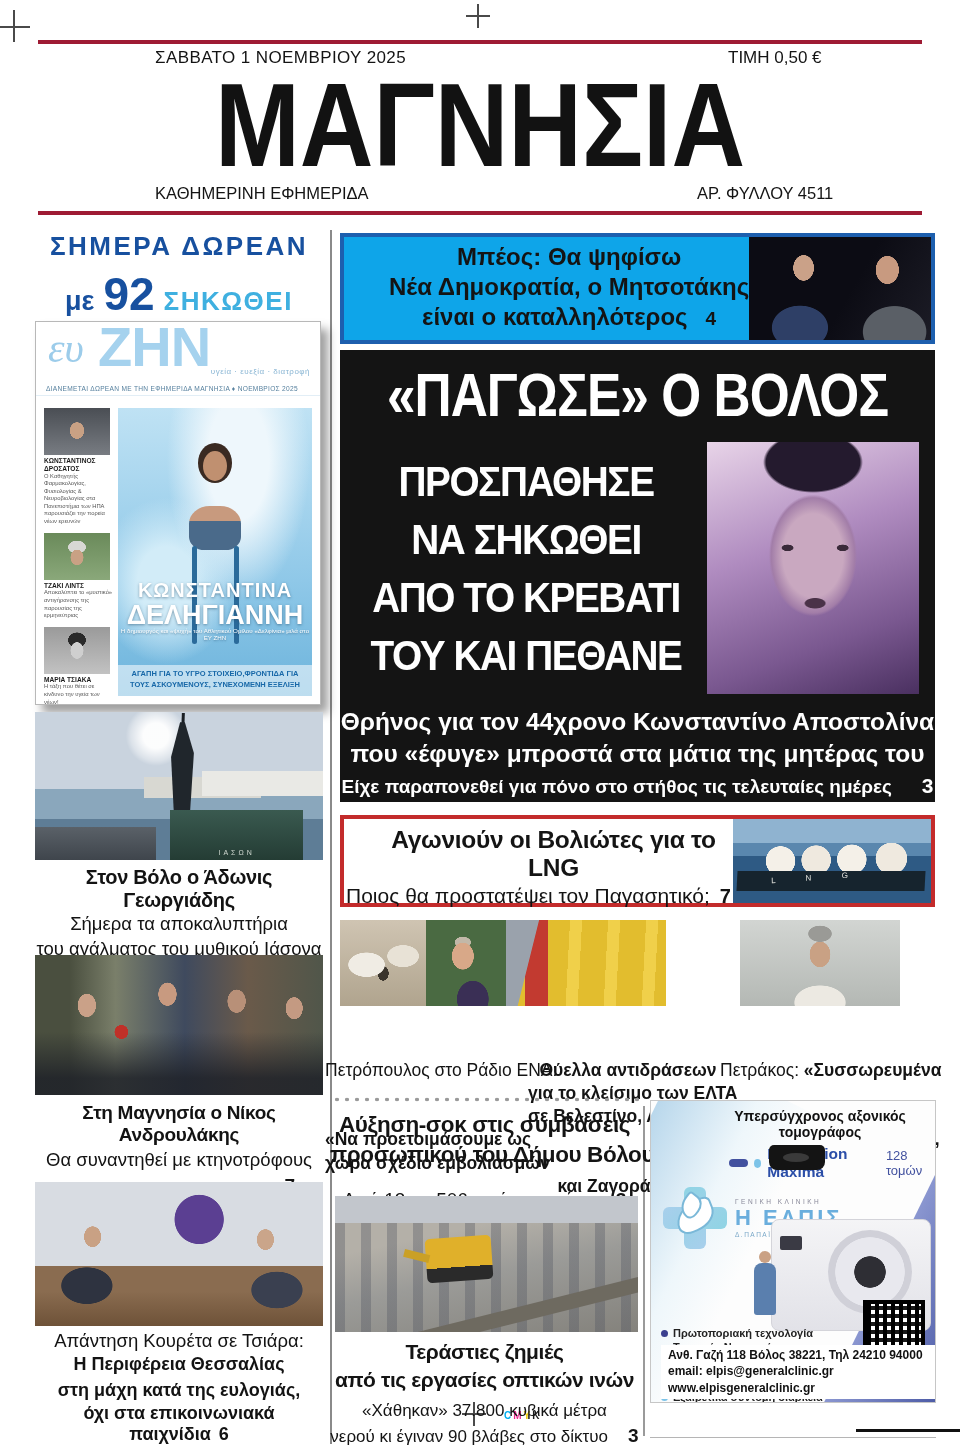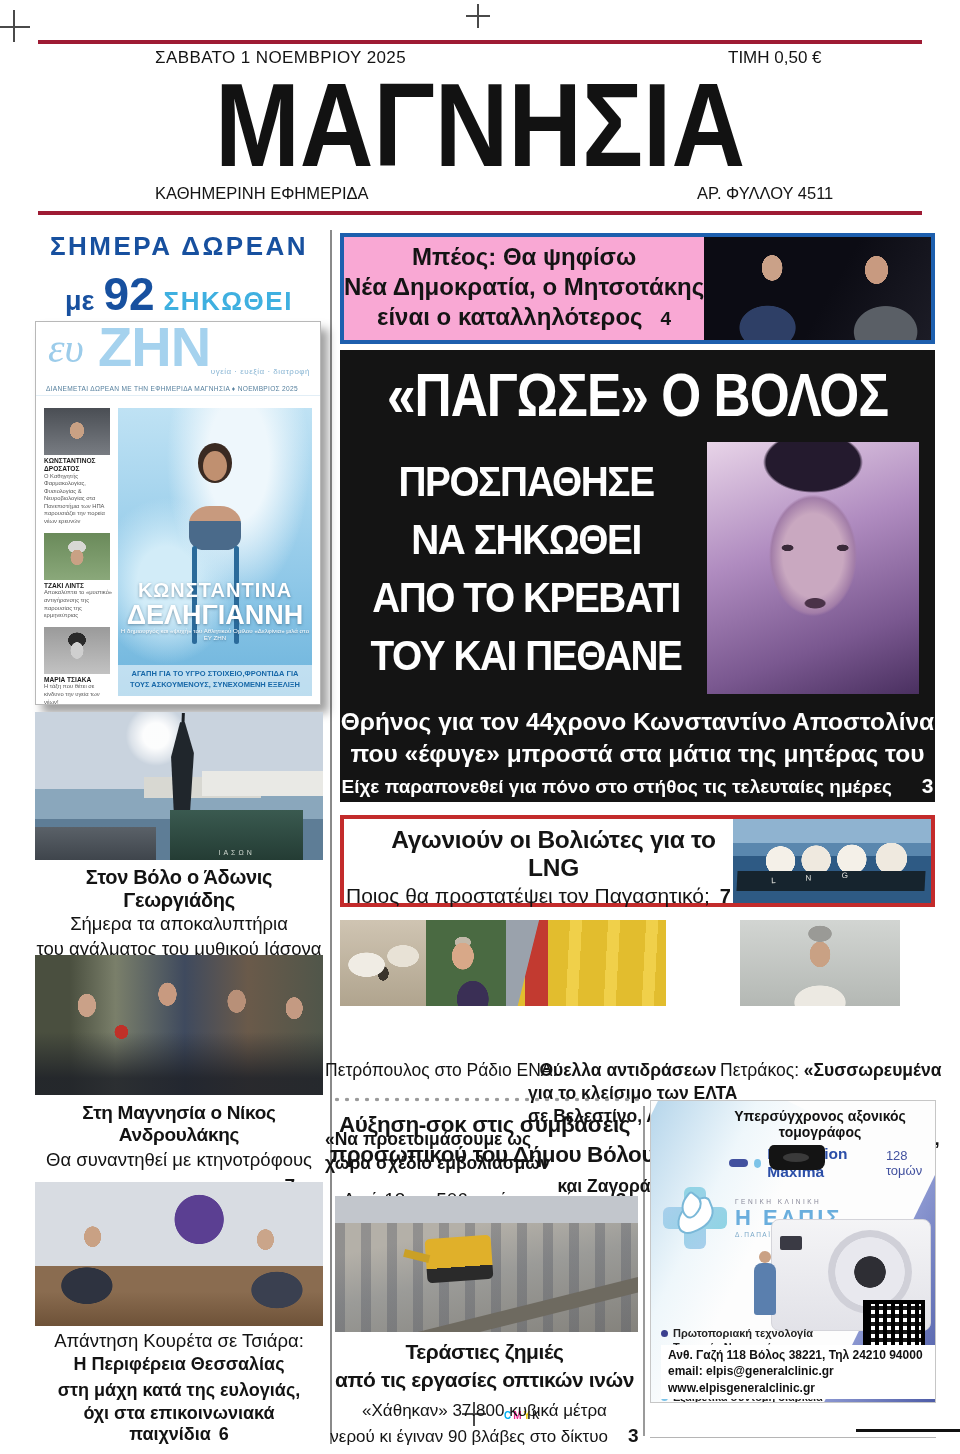--- a/index.html
+++ b/index.html
@@ -97,21 +97,21 @@
 
   #meeting-photo { left:35px; top:1182px; width:288px; height:144px; background:radial-gradient(circle 25px at 57% 26%,#5b3f92 0 97%,transparent),radial-gradient(ellipse 14px 17px at 20% 38%,#c9a184 0 60%,transparent 62%),radial-gradient(ellipse 14px 17px at 80% 40%,#caa58a 0 60%,transparent 62%),radial-gradient(ellipse 42px 30px at 18% 72%,#2e3340 0 60%,transparent 62%),radial-gradient(ellipse 42px 30px at 84% 75%,#3a4050 0 60%,transparent 62%),linear-gradient(#d8dce2 0 58%,#8a6c50 58% 76%,#6e5238); }
 
   #kouretas { top:1330px; }
   #kouretas .t-intro { font-size:18.5px; }
   #kouretas .t-lines { font-size:18px; font-weight:bold; line-height:1.42; white-space:pre; }
   #kouretas .t-last { font-size:18px; font-weight:bold; }
   #kouretas .pg { font-size:18px; margin-left:8px; }
 
   
-  #beos-box { left:340px; top:233px; width:595px; height:111px; border:4px solid #1d5fae; background:#f9a8d4; display:flex; }
+  #beos-box { left:340px; top:233px; width:595px; height:111px; border:4px solid #1d5fae; background:#0ea5e9; display:flex;padding-left:45px; }
   #beos-text { flex:1; text-align:center; padding-top:5px; font-weight:bold; font-size:24px; line-height:1.25; }
   #beos-text .t-lines { white-space:pre; }
   #beos-text .pg { font-size:19px; margin-left:18px; }
   #beos-photo { width:230px; background:radial-gradient(ellipse 17px 21px at 30% 30%,#caa188 0 60%,transparent 62%),radial-gradient(ellipse 46px 36px at 28% 88%,#2e3f66 0 60%,transparent 62%),radial-gradient(ellipse 19px 23px at 76% 32%,#c89a80 0 60%,transparent 62%),radial-gradient(ellipse 52px 42px at 80% 92%,#5a5f66 0 60%,transparent 62%),linear-gradient(120deg,#0c0c14 0 55%,#1c1c26); }
 
   
   #main-box { left:340px; top:350px; width:595px; height:452px; background:#141414; color:#fff; }
   #main-headline { position:absolute; left:0; right:0; top:10px; text-align:center; font-size:53px; font-weight:900; letter-spacing:-1px; transform:scale(.97,1.14); transform-origin:top center; white-space:nowrap; }
   #main-sub { position:absolute; left:8px; top:102px; width:356px; text-align:center; font-size:40px; font-weight:bold; line-height:1.4; letter-spacing:-1.5px; transform:scale(.97,1.04); transform-origin:top center; white-space:pre; }
   #main-photo { position:absolute; right:16px; top:92px; width:212px; height:252px; background:radial-gradient(ellipse 78px 48px at 50% 8%,#241a2e 0 60%,transparent 64%),radial-gradient(ellipse 9px 5px at 38% 42%,#3a2a3a 0 60%,transparent 70%),radial-gradient(ellipse 9px 5px at 64% 42%,#3a2a3a 0 60%,transparent 70%),radial-gradient(ellipse 16px 8px at 51% 64%,#4a3248 0 60%,transparent 70%),radial-gradient(ellipse 58px 80px at 50% 45%,#c9a8c0 0 52%,#a27da8 72%,transparent 76%),linear-gradient(160deg,#e8d4e8,#b08cc0 40%,#7a5890 75%,#4a3060); }

